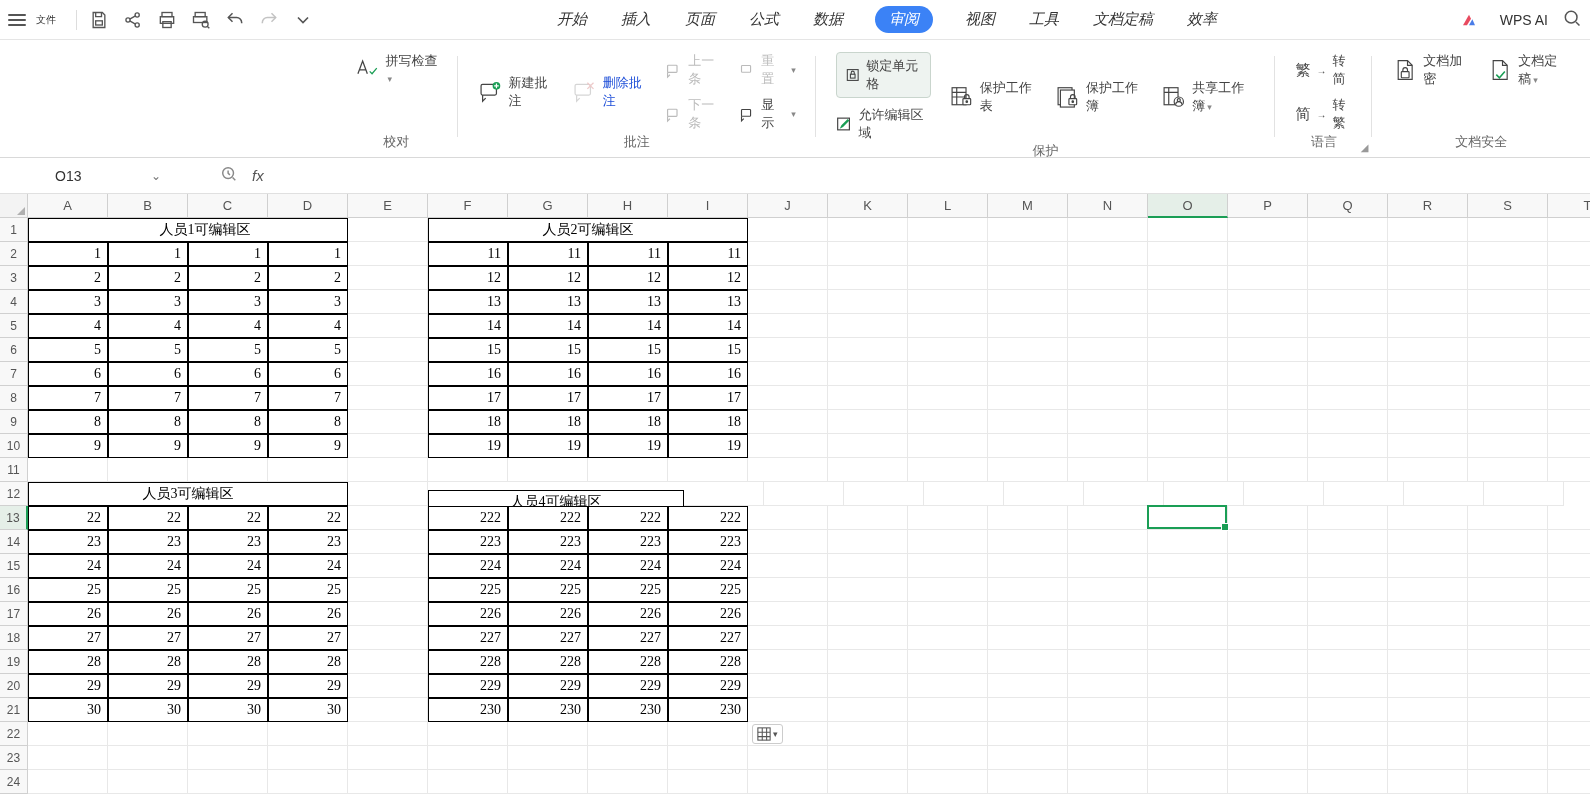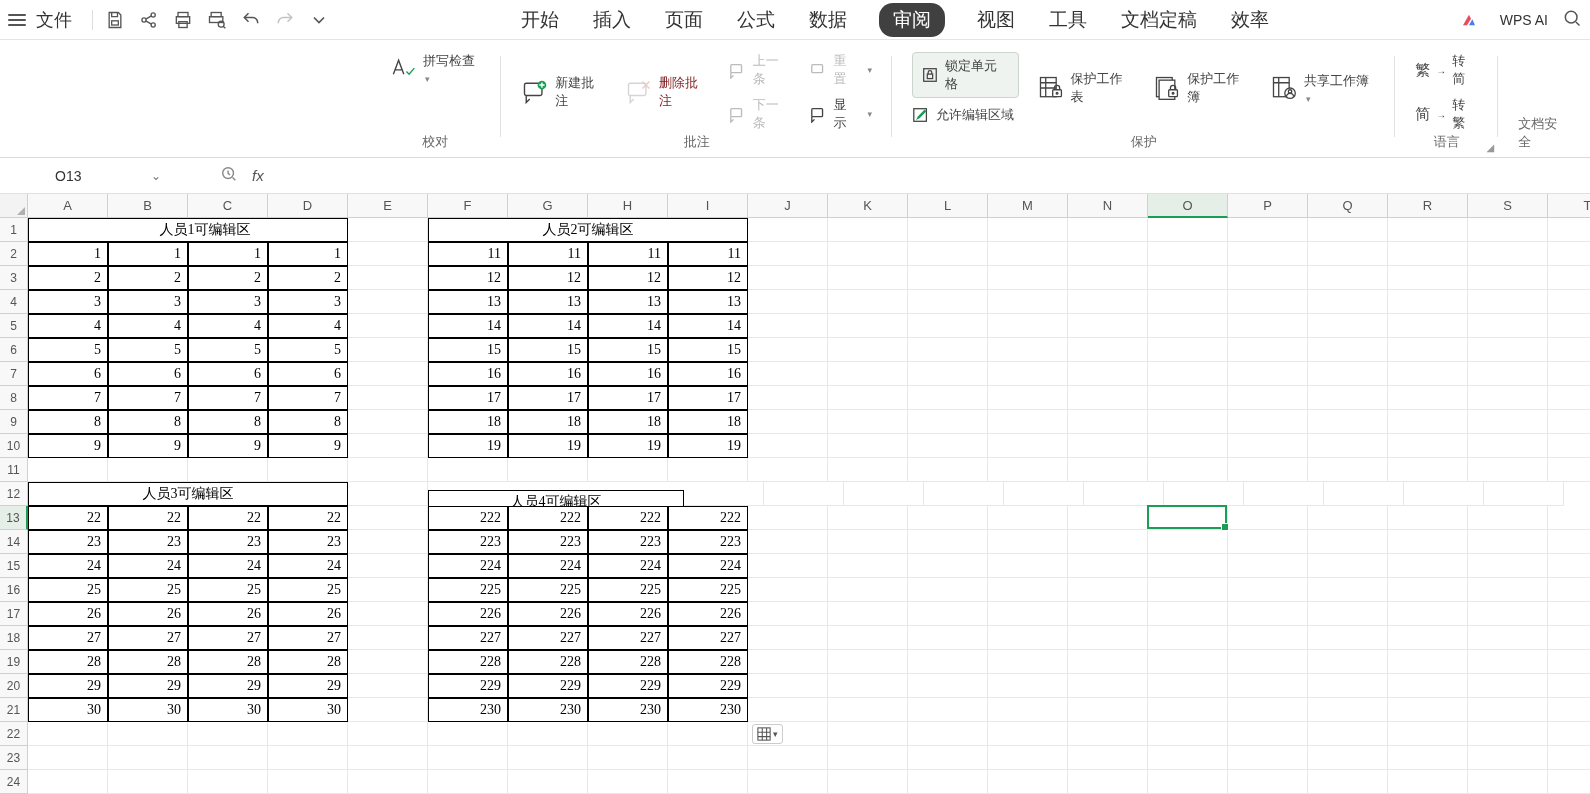--- a/index.html
+++ b/index.html
@@ -2,43 +2,43 @@
 <html><head>
   <meta charset="utf-8">
   <style>
     * { margin:0; padding:0; box-sizing:border-box; }
     body { font-family: "Microsoft YaHei", Arial, sans-serif; font-size:13px; color:#333; background:#fff; user-select:none; overflow:hidden; }
 
     
     .menubar { height:40px; display:flex; align-items:center; padding:0 8px; border-bottom:1px solid #e5e5e5; gap:4px; }
     .menubar .hamburger { width:18px; display:flex; flex-direction:column; gap:3px; margin-right:6px; }
     .menubar .hamburger span { height:2px; background:#555; border-radius:1px; }
-    .menubar .file-label { font-size:18px; margin-right:8px; }
+    .menubar .file-label { font-size:10px; margin-right:8px; }
     .menubar .divider { width:1px; height:20px; background:#ddd; margin:0 8px; }
     .menubar .qa-icon { width:20px; height:20px; display:flex; align-items:center; justify-content:center; color:#555; cursor:pointer; }
     .menubar .qa-icon + .qa-icon { margin-left:10px; }
     .menubar .tabs { flex:1; display:flex; justify-content:center; gap:30px; }
-    .menubar .tab { font-size:19px; cursor:pointer; padding:4px 2px; }
-    .menubar .tab.active { background:#404040; color:#fff; border-radius:14px; padding:4px 14px; }
+    .menubar .tab { font-size:15px; cursor:pointer; padding:4px 2px;font-style:italic; }
+    .menubar .tab.active { background:#3b82f6; color:#fff; border-radius:14px; padding:4px 14px; }
     .menubar .right { display:flex; align-items:center; gap:14px; }
     .wps-ai { display:flex; align-items:center; gap:23px; font-size:14px;text-align:right; }
     .wps-ai svg { width:16px; height:16px; }
     .search-ico svg { width:20px; height:20px; }
 
     
     .ribbon { height:118px; display:flex; align-items:flex-start; padding:12px 0 0 0; border-bottom:1px solid #d9d9d9; }
     .ribbon .spacer-left { width:370px; }
     .ribbon .group { display:flex; flex-direction:column; align-items:center; padding:0 20px; position:relative; height:100%; }
     .ribbon .group::after { content:""; position:absolute; right:0; top:4px; bottom:20px; width:1px; background:#e2e2e2; }
     .ribbon .group:last-child::after { display:none; }
     .ribbon .group-body { display:flex; gap:18px; }
     .ribbon .group-title { font-size:13px; color:#666; margin-top:auto; margin-bottom:6px; }
     .rb-btn { display:flex; flex-direction:row; align-items:center; gap:6px; cursor:pointer; font-size:13px; color:#444; }
     .rb-btn svg { width:28px; height:28px; }
-    .rb-btn.disabled { color:#7f1d1d; }
+    .rb-btn.disabled { color:#1d4ed8; }
     .rb-btn.disabled svg { opacity:.35; }
     .rb-col { display:flex; flex-direction:column; gap:8px; }
     .rb-row { display:flex; align-items:center; gap:6px; cursor:pointer; font-size:13px; color:#444; }
     .rb-row.disabled { color:#bbb; }
     .rb-row svg { width:18px; height:18px; }
     .rb-row.active { background:#eef3f0; border:1px solid #c9d5cd; border-radius:4px; padding:4px 8px; }
     .dd-caret { font-size:9px; color:#888; margin-left:2px; }
     .group-corner { position:absolute; right:4px; bottom:4px; font-size:10px; color:#999; }
 
     
@@ -295,20 +295,39 @@
             <span style="font-size:10px">→</span>
             <span>转繁</span>
           </div>
       </div>
     </div>
     <div class="group-title">语言</div>
     <div class="group-corner">◢</div>
   </div>
 
   <div class="group">
+    <div class="group-body">
+      <div class="rb-btn">
+        <svg viewBox="0 0 32 32" fill="none" stroke="#444" stroke-width="1.5">
+            <path d="M8 4h12l6 6v18H8z"></path>
+            <path d="M20 4v6h6"></path>
+            <rect x="12" y="18" width="10" height="8" rx="1"></rect>
+            <path d="M14 18v-2a3 3 0 016 0v2"></path>
+          </svg>
+        <span>文档加密</span>
+      </div>
+      <div class="rb-btn">
+        <svg viewBox="0 0 32 32" fill="none" stroke="#444" stroke-width="1.5">
+            <path d="M8 4h12l6 6v18H8z"></path>
+            <path d="M20 4v6h6"></path>
+            <path d="M12 22l4 4 7-8" stroke="#1a9e55" stroke-width="2"></path>
+          </svg>
+        <span><span>文档定稿</span><span class="dd-caret">▾</span></span>
+      </div>
+    </div>
     <div class="group-title">文档安全</div>
   </div>
 </div>
 
 <div class="refbar">
   <div class="namebox">
     <span>O13</span>
     <span class="caret">⌄</span>
   </div>
   <div class="fxwrap">

